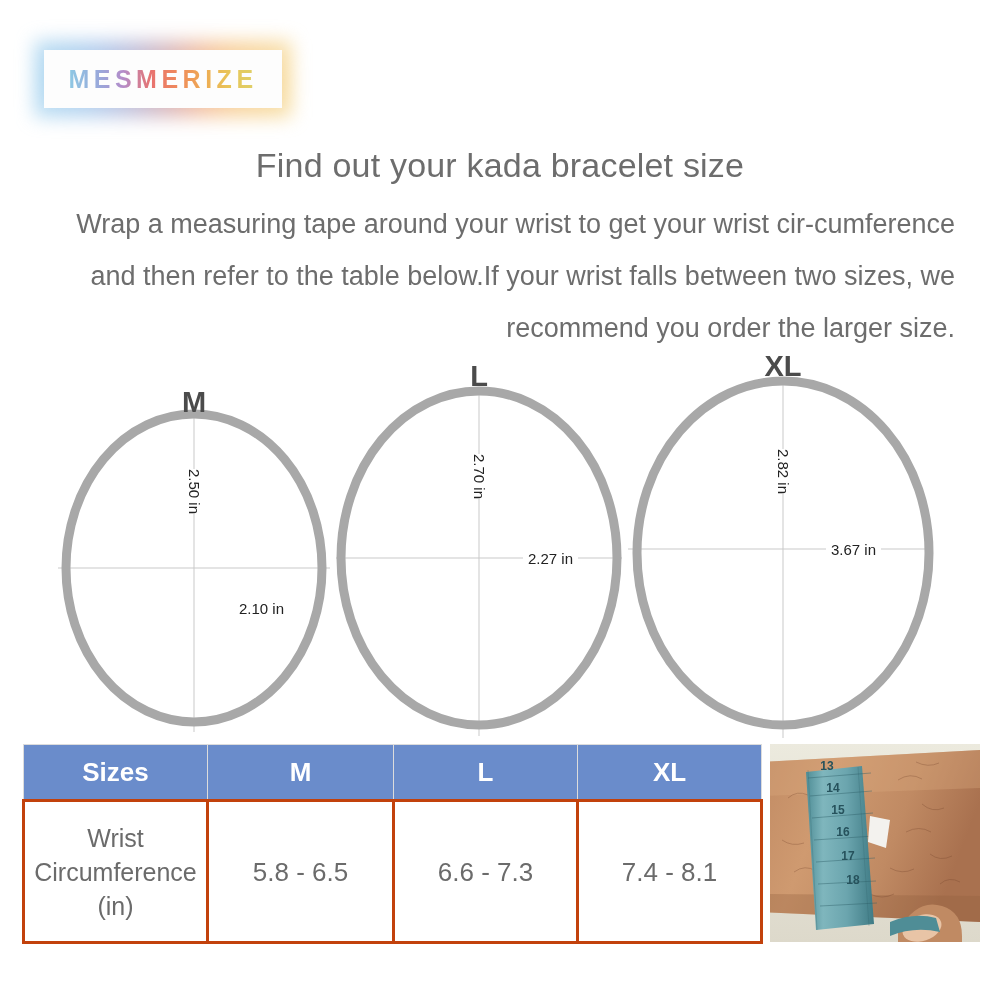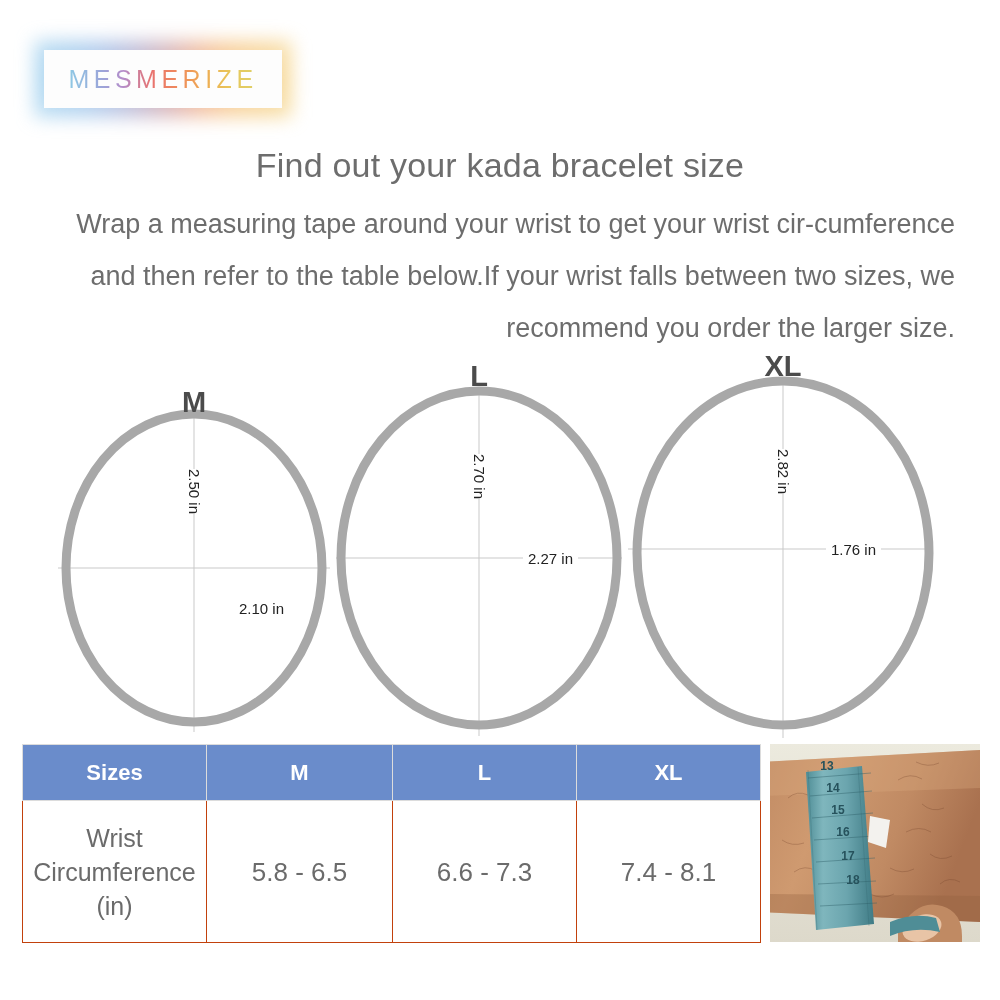--- a/index.html
+++ b/index.html
@@ -34,21 +34,21 @@
   }
   #logo-box {
     position:absolute; left:0; top:0;
     width:238px; height:58px;
     background:#fdfdfd;
     display:flex; align-items:center; justify-content:center;
   }
   #logo-text {
     font-size:25px;
     letter-spacing:4.5px;
-    font-weight:400;
+    font-weight:700;
     background:linear-gradient(90deg,
       #8ec9e4 0%, #9aa7da 17%, #b48cc9 29%,
       #e8736f 44%, #ef8a5c 58%, #eeac53 72%,
       #e8c75a 86%, #ddd06a 100%);
     -webkit-background-clip:text;
     background-clip:text;
     color:transparent;
     -webkit-text-fill-color:transparent;
     white-space:nowrap;
   }
@@ -107,31 +107,31 @@
   
   #size-table {
     position:absolute; left:22px; top:744px;
     width:738px; height:198px;
     border-collapse:collapse;
     table-layout:fixed;
   }
   #size-table th {
     background:#6a8ccb;
     color:#ffffff;
-    font-size:22px; font-weight:700;
+    font-size:26px; font-weight:700;
     height:56px;
     border:1px solid #dcdcdc;
     text-align:center;
     vertical-align:middle;
   }
   #size-table td {
     background:#ffffff;
     color:#6b6b6b;
     font-size:26px; font-weight:400;
-    border:1px solid #c2410c;
+    border:3px solid #c2410c;
     text-align:center;
     vertical-align:middle;
     height:142px;
     line-height:34px;
   }
   #size-table td.label-cell { font-size:25px; }
   #size-table col.c0 { width:184px; }
   #size-table col.c1 { width:186px; }
   #size-table col.c2 { width:184px; }
   #size-table col.c3 { width:184px; }
@@ -187,21 +187,21 @@
     <div class="dim-h" style="left:234px; top:568px;margin-top:40px;">2.10 in</div>
 
     
     <div class="size-letter" style="left:479px; top:360px;">L</div>
     <div class="dim-v" style="left:479px; top:463px;">2.70 in</div>
     <div class="dim-h" style="left:523px; top:558px;">2.27 in</div>
 
     
     <div class="size-letter" style="left:783px; top:350px;">XL</div>
     <div class="dim-v" style="left:783px; top:458px;">2.82 in</div>
-    <div class="dim-h" style="left:826px; top:549px;">1.76 in</div>
+    <div class="dim-h" style="left:826px; top:549px;">3.67 in</div>
   </div>
 
   <table id="size-table">
     <colgroup>
       <col class="c0">
         <col class="c1">
         <col class="c2">
         <col class="c3">
     </colgroup>
     <thead>

